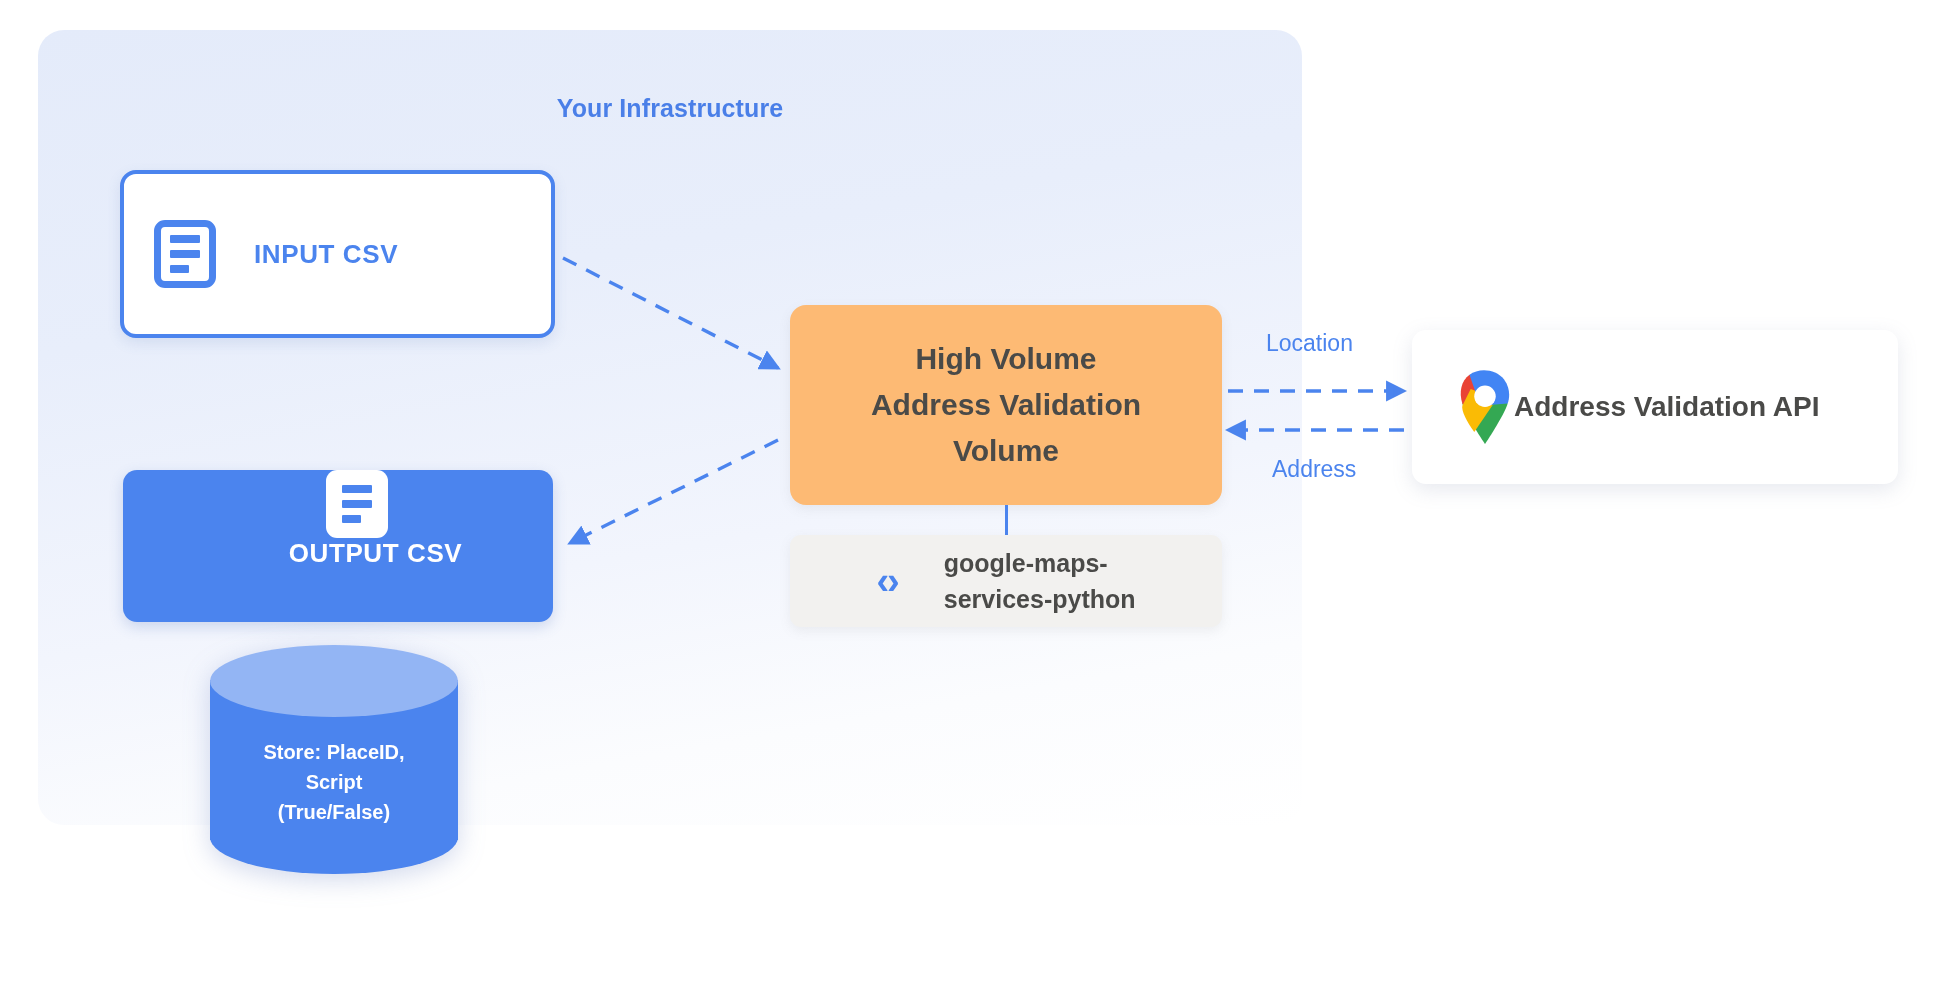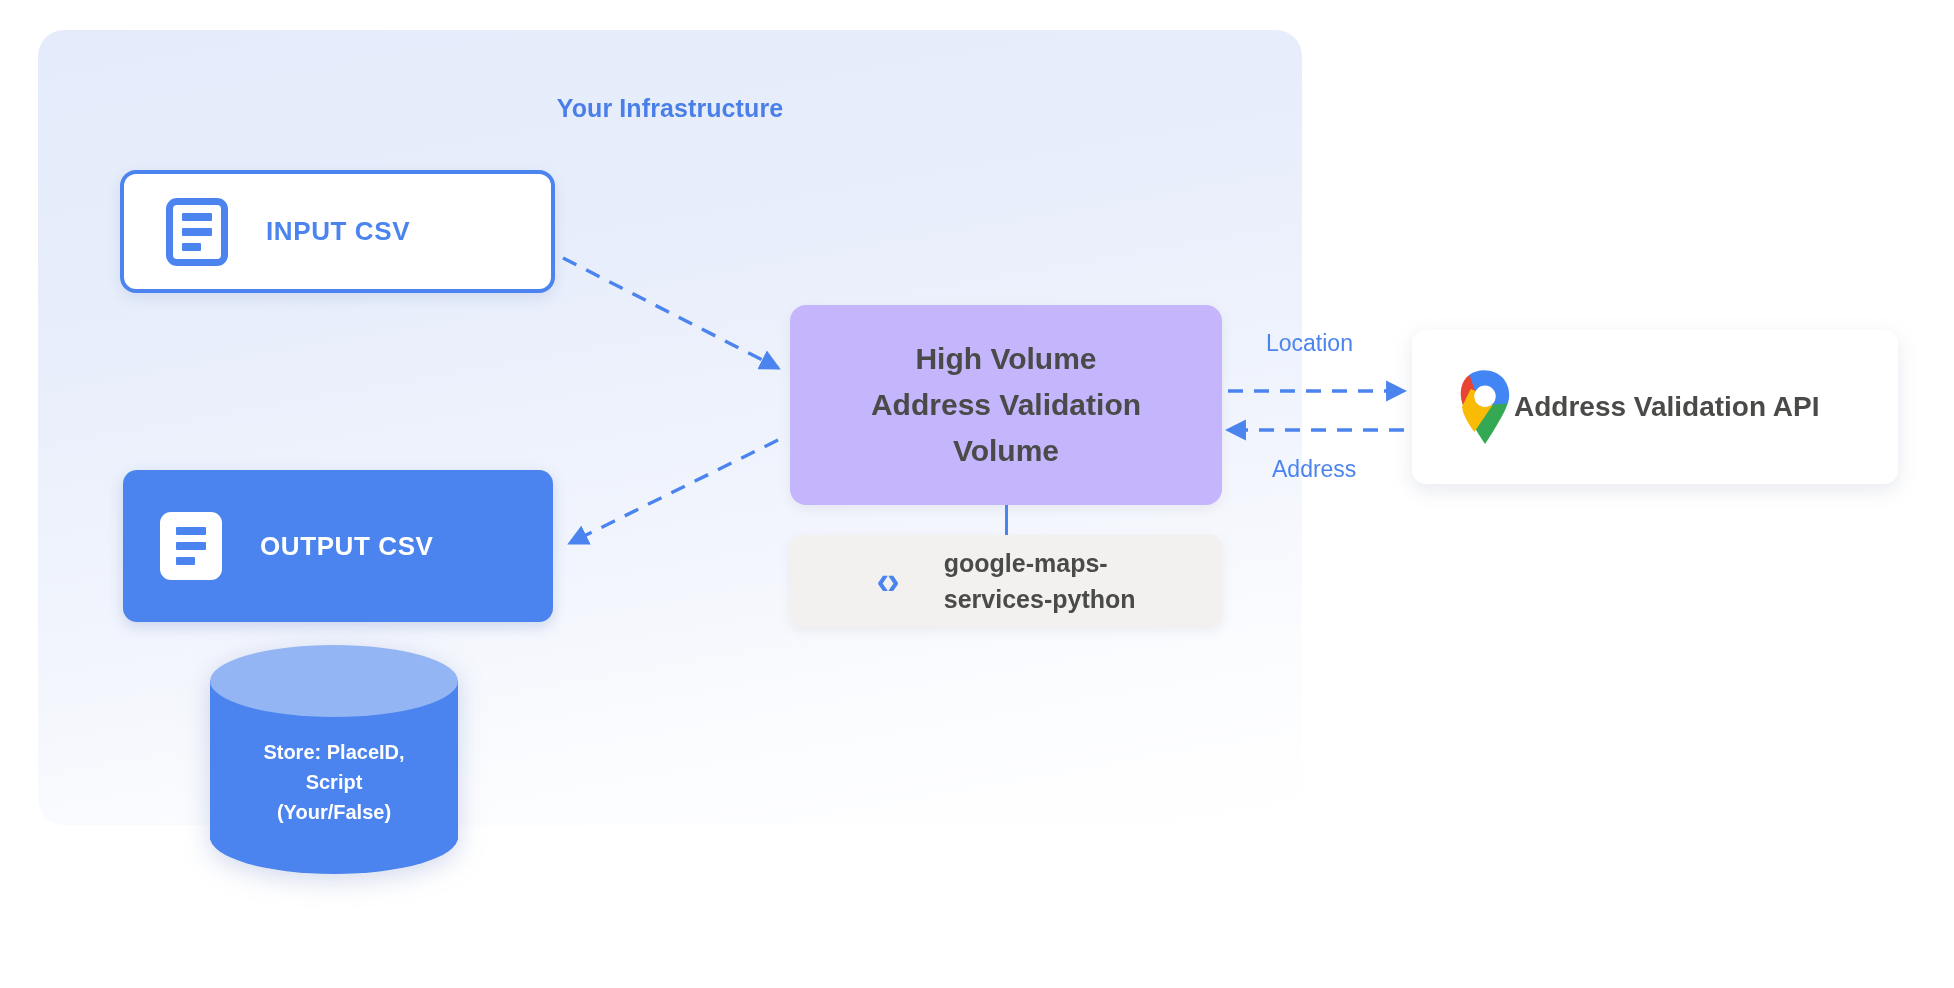--- a/index.html
+++ b/index.html
@@ -22,30 +22,31 @@
     position:absolute;left:38px;top:94px;width:1264px;
     text-align:center;
     color:#4a7fe8;font-size:25px;font-weight:bold;
     letter-spacing:.1px;
   }
 
   
   .node{position:absolute;box-sizing:border-box;display:flex;align-items:center;}
 
   .csv-in{
-    left:120px;top:170px;width:435px;height:123px;
+    left:120px;top:170px;width:435px;height:168px;
     background:#ffffff;border:4px solid #4b84ee;border-radius:16px;
     box-shadow:0 5px 14px rgba(80,110,180,.14);
-    padding-left:42px;
+    padding-left:30px;
   }
   .csv-out{
     left:123px;top:470px;width:430px;height:152px;
     background:#4b84ee;border-radius:14px;
     box-shadow:0 5px 14px rgba(70,105,180,.22);
     padding-left:37px;
+    flex-direction:column;
   }
   .csv-label{font-size:26px;font-weight:bold;letter-spacing:.6px;margin-left:38px;}
   .csv-in .csv-label{color:#4b84ee;}
   .csv-out .csv-label{color:#ffffff;}
 
   
   .doc-ico{width:62px;height:68px;flex:0 0 auto;border-radius:11px;box-sizing:border-box;
            display:flex;flex-direction:column;justify-content:center;align-items:center;gap:7px;}
   .doc-ico.outline{border:7px solid #4b84ee;background:#fff;}
   .doc-ico.solid{background:#ffffff;border:0;}
@@ -63,21 +64,21 @@
   .db-bottom{position:absolute;left:0;top:155px;width:248px;height:74px;
       background:#4b84ee;border-radius:50%/50%;}
   .db-top{position:absolute;left:0;top:0;width:248px;height:72px;
       background:#93b5f4;border-radius:50%/50%;}
   .db-text{position:absolute;left:0;top:92px;width:248px;text-align:center;
       color:#ffffff;font-size:20px;font-weight:bold;line-height:30px;}
 
   
   .script-box{
     left:790px;top:305px;width:432px;height:200px;
-    background:#c4b5fd;border-radius:16px;
+    background:#fdba74;border-radius:16px;
     justify-content:center;text-align:center;
     box-shadow:0 4px 12px rgba(120,120,120,.10);
   }
   .script-text{color:#4a4a48;font-size:30px;font-weight:bold;line-height:46px;}
   .lib-box{
     left:790px;top:535px;width:432px;height:92px;
     background:#f2f1ef;border-radius:11px;
     justify-content:center;
     box-shadow:0 4px 12px rgba(120,120,120,.10);
   }
@@ -145,21 +146,21 @@
     <span class="csv-label">OUTPUT CSV</span>
   </div>
 
   <div class="db">
     <div class="db-bottom"></div>
     <div class="db-body"></div>
     <div class="db-top"></div>
     <div class="db-text">
       <div>Store: PlaceID,</div>
       <div>Script</div>
-      <div>(Your/False)</div>
+      <div>(True/False)</div>
     </div>
   </div>
 
   <div class="node script-box">
     <div class="script-text">
       <div>High Volume</div>
       <div>Address Validation</div>
       <div>Volume</div>
     </div>
   </div>

